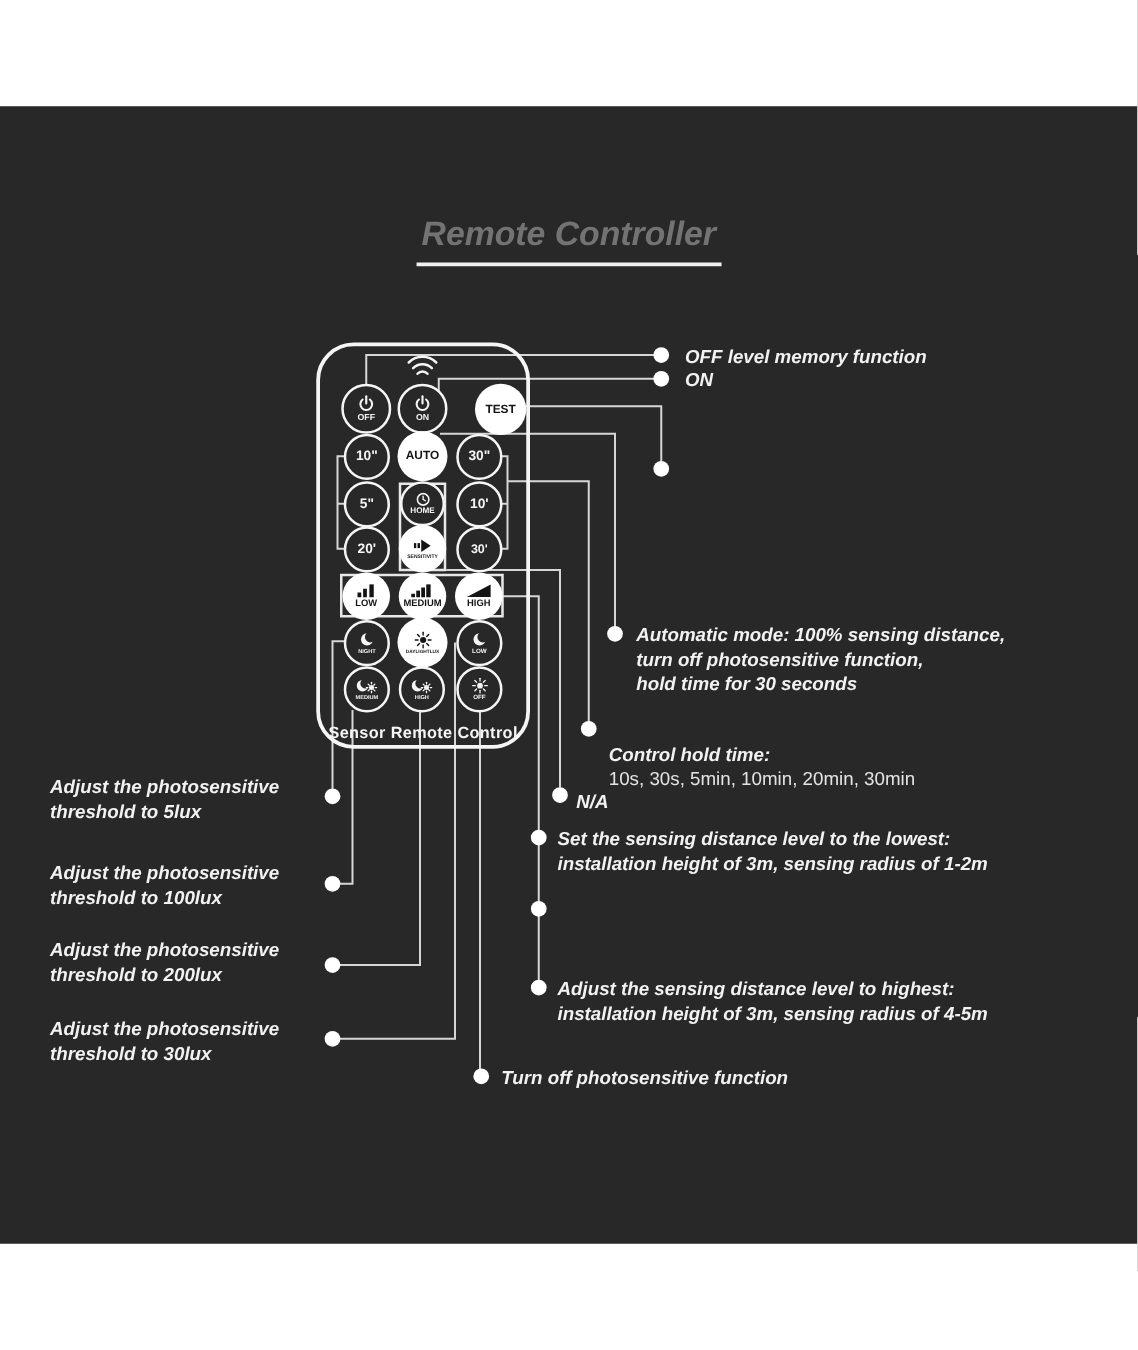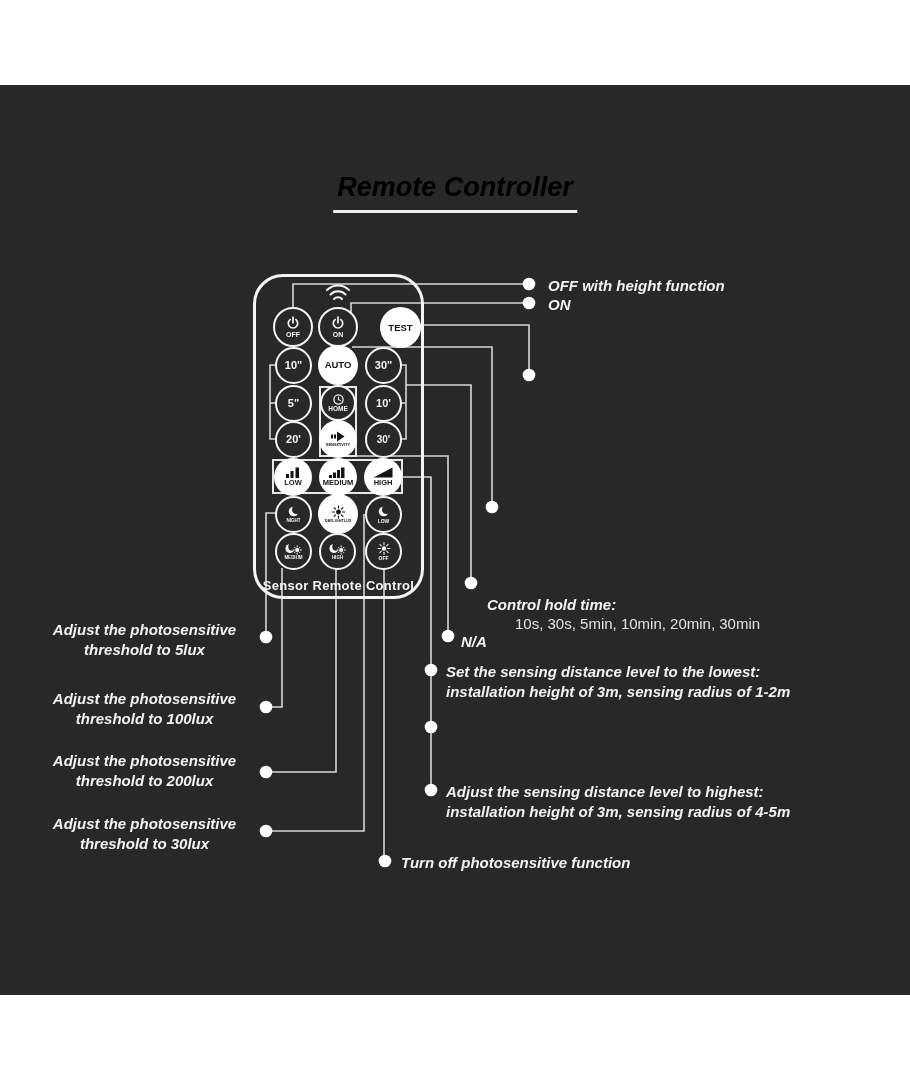--- a/index.html
+++ b/index.html
@@ -1,34 +1,34 @@
 <!DOCTYPE html>
 <html><head>
 <meta charset="utf-8">
 <style>
   html,body{margin:0;padding:0;background:#ffffff;}
   #stage{position:relative;width:910px;height:1080px;background:#ffffff;overflow:hidden;
          font-family:"Liberation Sans",sans-serif;}
   #panel{position:absolute;left:0;top:85px;width:910px;height:910px;background:#282828;}
   #title{position:absolute;left:455px;top:172px;transform:translateX(-50%);
-         color:#000000;font:italic 700 27px "Liberation Sans",sans-serif;
+         color:#737373;font:italic 700 27px "Liberation Sans",sans-serif;
          padding:0 4px 7px 4px;border-bottom:3px solid #f0f0f0;white-space:nowrap;}
   #remote{position:absolute;left:253px;top:274px;width:171px;height:325px;
           border:3px solid #f5f5f5;border-radius:30px;box-sizing:border-box;}
   .btn{position:absolute;border-radius:50%;display:flex;flex-direction:column;
        align-items:center;justify-content:center;box-sizing:border-box;line-height:1;gap:1px;}
   .outline{border:2.5px solid #f5f5f5;color:#f5f5f5;background:#282828;}
   .fill{background:#ffffff;color:#141414;}
   .lbl{font-weight:700;letter-spacing:0;}
   .grpbox{position:absolute;border:2px solid #e8e8e8;box-sizing:border-box;}
   svg.lines{position:absolute;left:0;top:0;pointer-events:none;}
   .ann{position:absolute;color:#f2f2f2;font:italic 700 15px/19.5px "Liberation Sans",sans-serif;
        white-space:pre-line;}
-  .ann-left{text-align:center;}
-  .sub{display:block;font:400 15px/19.5px "Liberation Sans",sans-serif;font-style:normal;color:#e3e3e3;margin-left:28px;}
+  .ann-left{text-align:left;}
+  .sub{display:block;font:400 15px/19.5px "Liberation Sans",sans-serif;font-style:normal;color:#e3e3e3;}
   .footer-label{position:absolute;left:253px;top:578px;width:171px;text-align:center;
        color:#f5f5f5;font:700 13px "Liberation Sans",sans-serif;letter-spacing:.3px;}
 </style>
 </head>
 <body>
 
 <div id="stage">
   <div id="panel"></div>
 
   <div id="title">Remote Controller</div>
@@ -244,22 +244,25 @@
           <line x1="11.3" y1="11.3" x2="13.1" y2="13.1"></line>
         <line x1="2.9" y1="13.1" x2="4.7" y2="11.3"></line>
           <line x1="11.3" y1="4.7" x2="13.1" y2="2.9"></line>
       </g>
     </svg>
     <span class="lbl" style="font-size:5px">OFF</span>
   </div>
 
   <div class="footer-label">Sensor Remote Control</div>
 
-  <div class="ann" style="left:548px;top:276px">OFF with height function</div>
+  <div class="ann" style="left:548px;top:276px">OFF level memory function</div>
   <div class="ann" style="left:548px;top:295px">ON</div>
+  <div class="ann" style="left:509px;top:499px">Automatic mode: 100% sensing distance,
+turn off photosensitive function,
+hold time for 30 seconds</div>
   <div class="ann" style="left:487px;top:575px">
     <span>Control hold time:</span>
     <span class="sub">10s, 30s, 5min, 10min, 20min, 30min</span>
   </div>
   <div class="ann" style="left:461px;top:632px">N/A</div>
   <div class="ann" style="left:446px;top:662px">Set the sensing distance level to the lowest:
 installation height of 3m, sensing radius of 1-2m</div>
   <div class="ann" style="left:446px;top:782px">Adjust the sensing distance level to highest:
 installation height of 3m, sensing radius of 4-5m</div>
   <div class="ann" style="left:401px;top:853px">Turn off photosensitive function</div>

